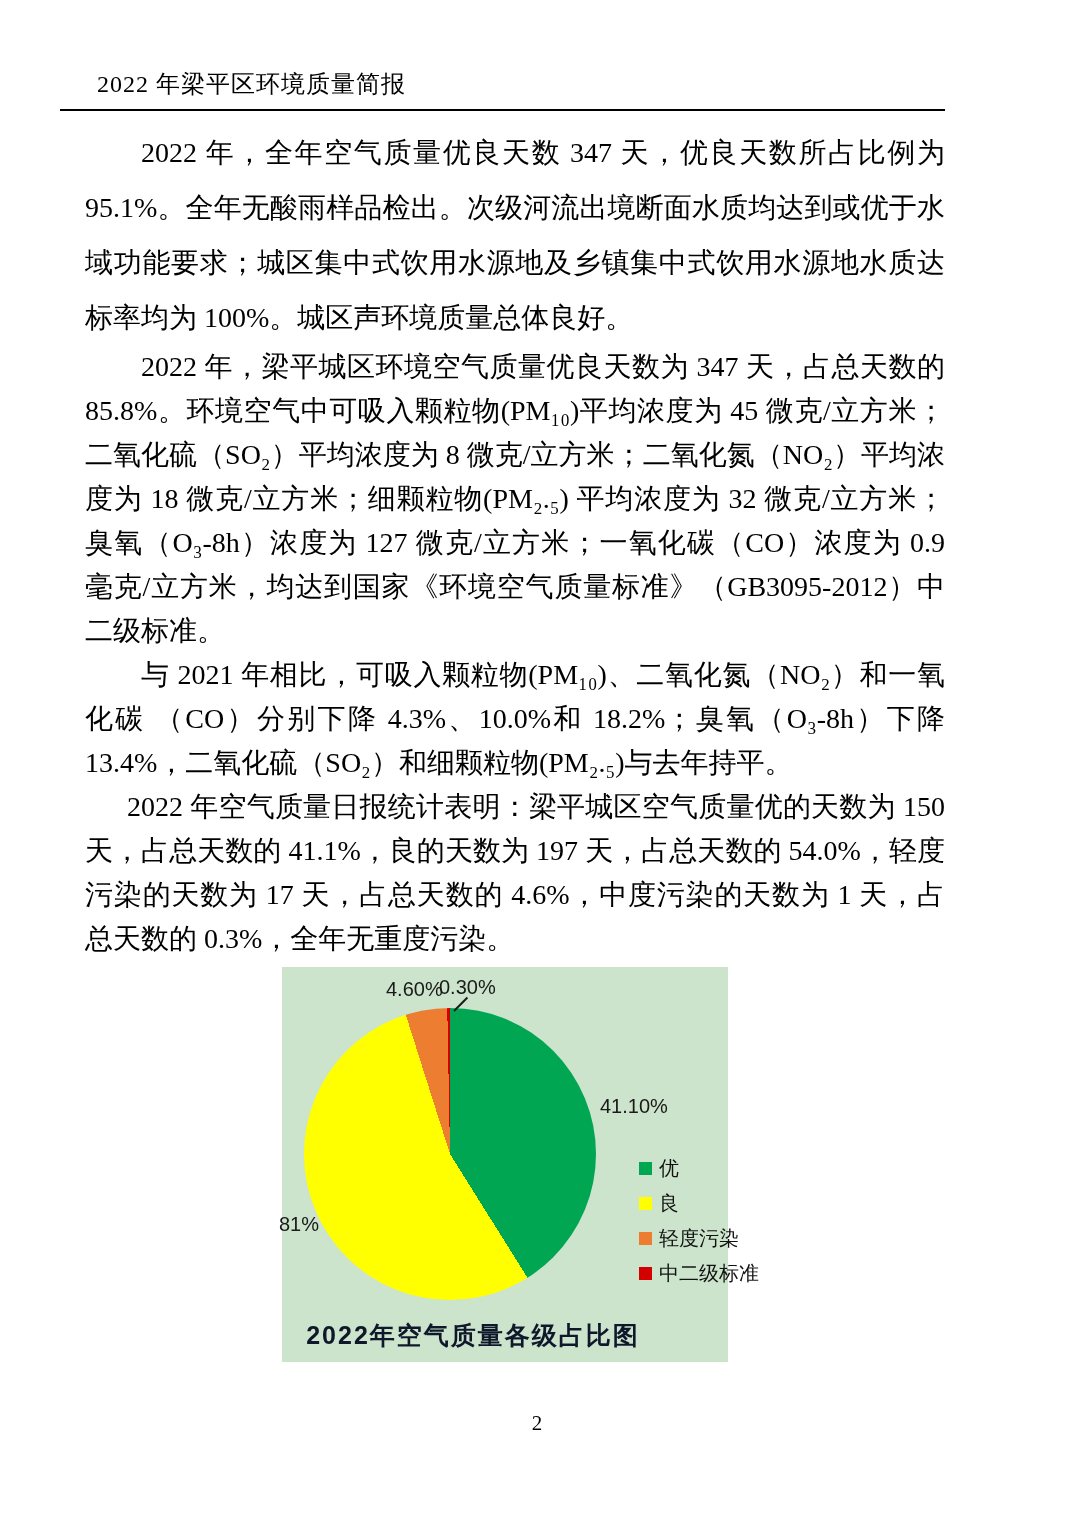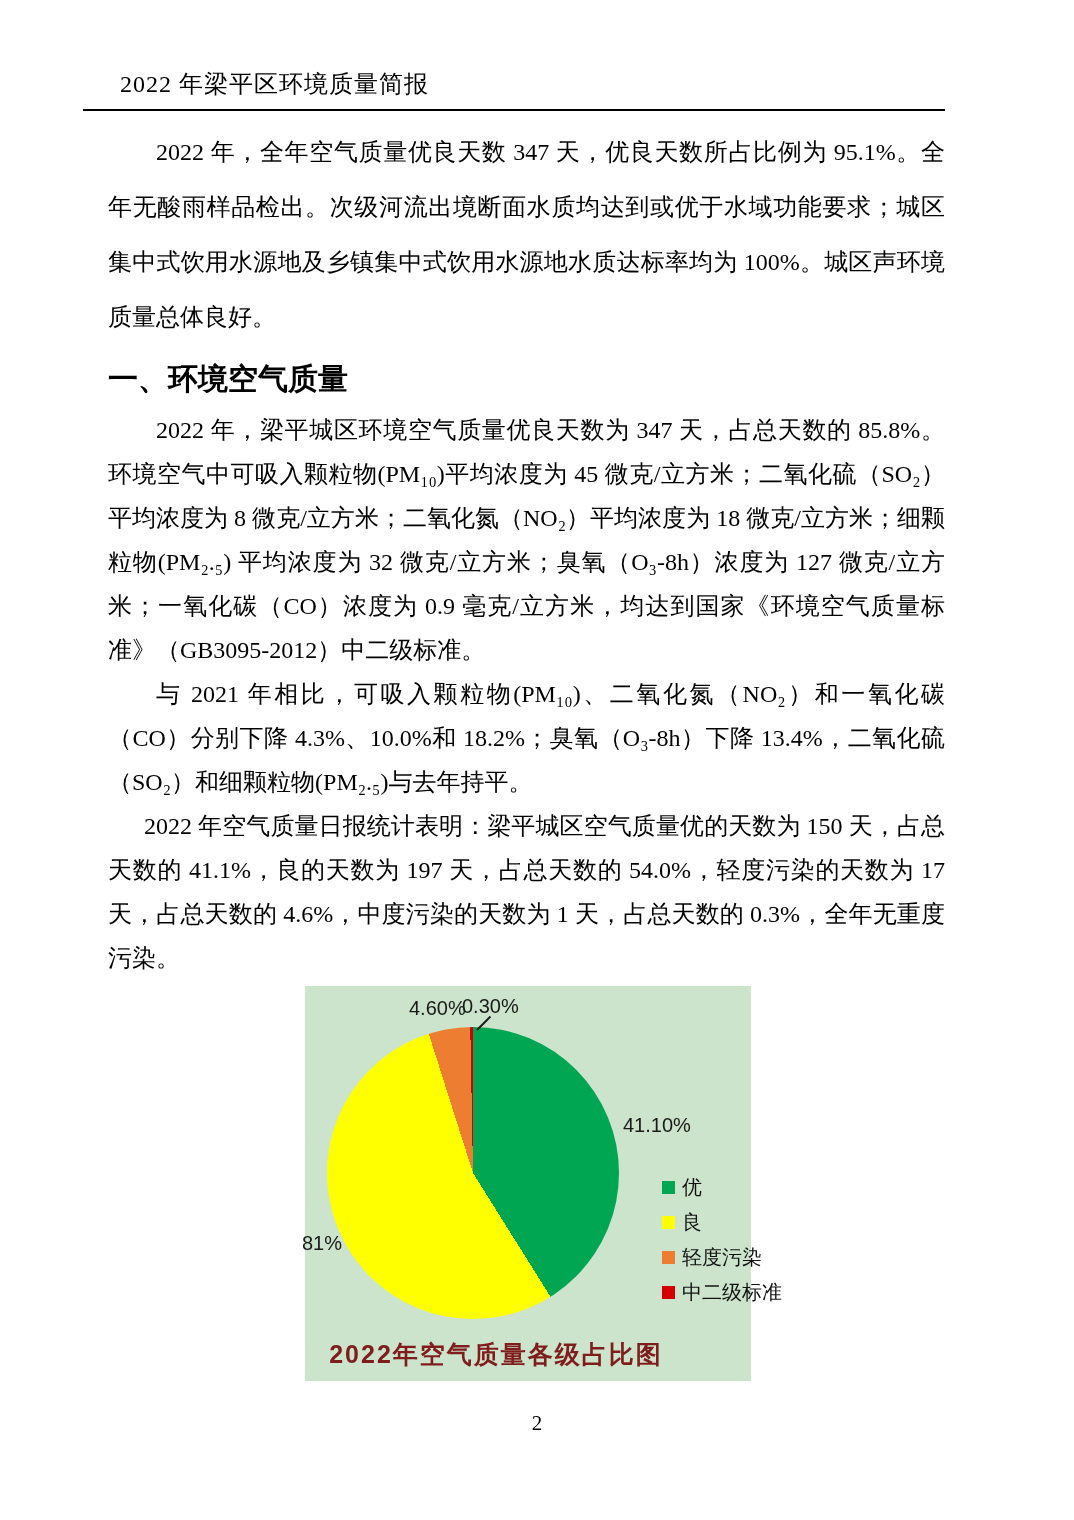--- a/index.html
+++ b/index.html
@@ -7,40 +7,40 @@
     width: 1074px; height: 1520px;
     background: #ffffff;
     font-family: "Liberation Serif", serif;
     color: #000;
     position: relative;
     overflow: hidden;
   }
   .page {
     box-sizing: border-box;
     width: 1074px; height: 1520px;
-    padding: 68px 129px 0 108px;
+    padding: 68px 129px 0 85px;
     position: relative;
   }
   
   .doc-header { position: relative; }
   .doc-header-title {
     font-size: 24px;
     letter-spacing: 1px;
     padding-left: 12px;
     display: inline-block;
   }
   .header-rule {
     border: none;
     border-top: 2px solid #000;
     margin: 9px 0 0 -25px;
     width: calc(100% + 25px);
   }
   
   p.body-para {
-    font-size: 24px;
+    font-size: 28px;
     line-height: 44px;
     text-align: justify;
     margin: 0;
     text-indent: 2em;
   }
   p.para-intro { line-height: 55px; margin-top: 14px; }
   p.para-daily { text-indent: 1.5em; font-family: Liberation Serif, serif; }
   h2.section-heading {
     font-family: "Liberation Sans", sans-serif;
     font-size: 30px;
@@ -95,21 +95,21 @@
     color: #111;
     white-space: nowrap;
   }
   .legend-swatch { width: 13px; height: 13px; flex: 0 0 auto; }
   .chart-title {
     position: absolute;
     left: 0; right: 64px; bottom: 10px;
     text-align: center;
     font-size: 25px;
     font-weight: bold;
-    color: #7f1d1d;
+    color: #0f172a;
     letter-spacing: 2px;
   }
   
   .page-number {
     position: absolute;
     left: 0; bottom: 84px;
     width: 1074px;
     text-align: center;
     font-size: 21px;
   }
@@ -119,21 +119,20 @@
 
 <div class="page">
 
   <div class="doc-header">
     <span class="doc-header-title">2022 年梁平区环境质量简报</span>
     <hr class="header-rule">
   </div>
 
   <p class="body-para para-intro">2022 年，全年空气质量优良天数 347 天，优良天数所占比例为 95.1%。全年无酸雨样品检出。次级河流出境断面水质均达到或优于水域功能要求；城区集中式饮用水源地及乡镇集中式饮用水源地水质达标率均为 100%。城区声环境质量总体良好。</p>
 
-  <h2 class="section-heading">一、环境空气质量</h2>
 
   <p class="body-para">2022 年，梁平城区环境空气质量优良天数为 347 天，占总天数的 85.8%。环境空气中可吸入颗粒物(PM₁₀)平均浓度为 45 微克/立方米；二氧化硫（SO₂）平均浓度为 8 微克/立方米；二氧化氮（NO₂）平均浓度为 18 微克/立方米；细颗粒物(PM₂.₅) 平均浓度为 32 微克/立方米；臭氧（O₃-8h）浓度为 127 微克/立方米；一氧化碳（CO）浓度为 0.9 毫克/立方米，均达到国家《环境空气质量标准》（GB3095-2012）中二级标准。</p>
 
   <p class="body-para">与 2021 年相比，可吸入颗粒物(PM₁₀)、二氧化氮（NO₂）和一氧化碳 （CO）分别下降 4.3%、10.0%和 18.2%；臭氧（O₃-8h）下降 13.4%，二氧化硫（SO₂）和细颗粒物(PM₂.₅)与去年持平。</p>
 
   <p class="body-para para-daily">2022 年空气质量日报统计表明：梁平城区空气质量优的天数为 150 天，占总天数的 41.1%，良的天数为 197 天，占总天数的 54.0%，轻度污染的天数为 17 天，占总天数的 4.6%，中度污染的天数为 1 天，占总天数的 0.3%，全年无重度污染。</p>
 
   <figure class="chart-figure" style="margin-block: 6px 0px; background: rgb(204, 228, 203);">
     <div class="pie" style="background: conic-gradient(rgb(0, 166, 81) 0%, rgb(0, 166, 81) 41.1%, rgb(255, 255, 0) 41.1%, rgb(255, 255, 0) 95.1%, rgb(237, 125, 49) 95.1%, rgb(237, 125, 49) 99.7%, rgb(212, 0, 0) 99.7%, rgb(212, 0, 0) 100%);"></div>
 

